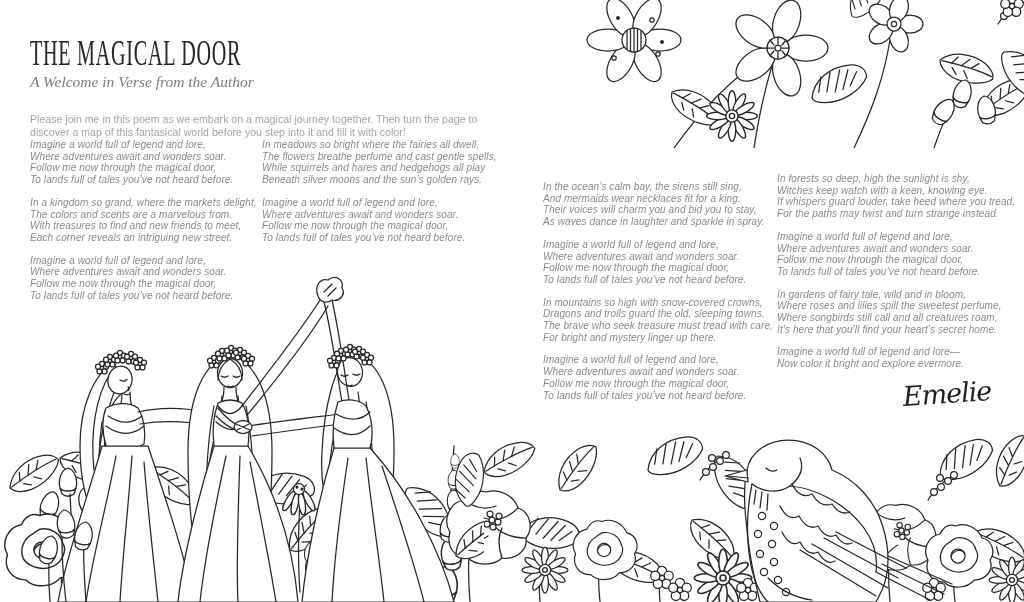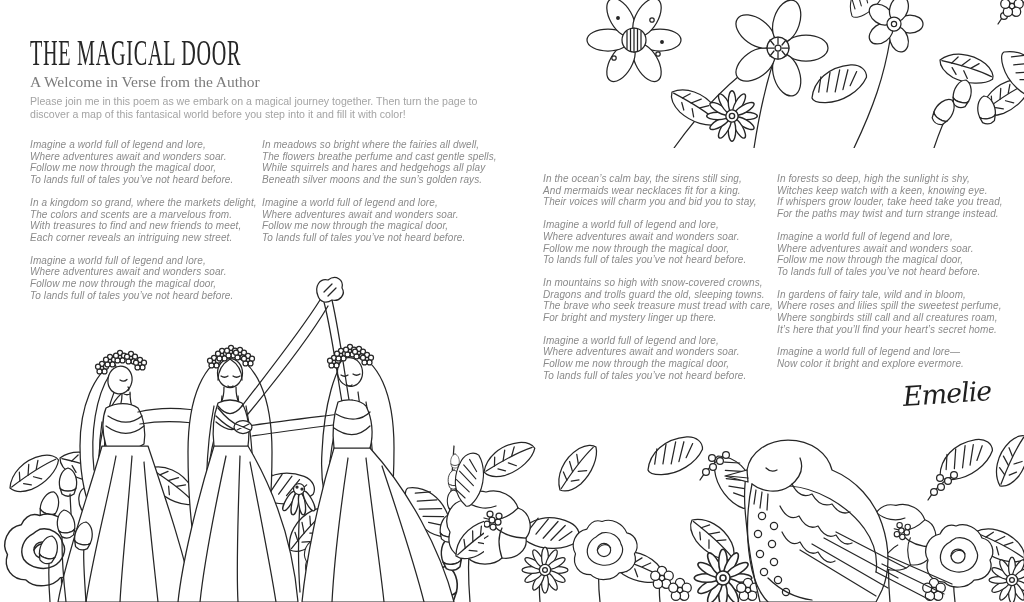--- a/index.html
+++ b/index.html
@@ -9,31 +9,31 @@
   .page-left{left:0;width:512px;}
   .page-right{left:512px;width:512px;}
   svg.art{position:absolute;pointer-events:none;}
   .svg-top{left:554px;top:-6px;}
   .svg-maidens{left:36px;top:256px;}
   .svg-border{left:0;top:428px;}
   .book-title{position:absolute;left:30px;top:34px;margin:0;
     font-family:"Liberation Serif",serif;font-weight:500;font-size:28px;letter-spacing:1px;
     color:#262626;transform:scale(0.72,1.25);transform-origin:left top;white-space:nowrap;}
   .book-subtitle{position:absolute;left:30px;top:73px;margin:0;
-    font-family:"Liberation Serif",serif;font-weight:400;font-size:15.5px;
+    font-family:"Liberation Serif",serif;font-style:italic;font-weight:400;font-size:15.5px;
     color:#7b7b7b;white-space:nowrap;}
-  .book-intro{position:absolute;left:30px;top:95px;width:460px;margin:0;
+  .book-intro{position:absolute;left:30px;top:113px;width:460px;margin:0;
     font-size:10.6px;line-height:12.6px;color:#a4a4a4;white-space:pre-line;}
   .poem-col{position:absolute;width:235px;font-style:italic;font-size:10px;line-height:11.7px;
     color:#8a8a8a;letter-spacing:0.1px;}
   .poem-col .stanza{margin:0 0 11px 0;}
   .poem-col .line{white-space:nowrap;}
   .col-l1{left:30px;top:139px;}
   .col-l2{left:262px;top:139px;}
-  .col-r1{left:543px;top:173px;}
+  .col-r1{left:543px;top:181px;}
   .col-r2{left:777px;top:173px;}
   .signature{position:absolute;left:882px;top:378px;width:130px;text-align:center;
     font-family:"DejaVu Serif",serif;font-style:italic;font-size:27px;color:#1f1f1f;
     transform:rotate(-4deg);letter-spacing:-1px;}
 </style>
 </head>
 <body>
 
 <div class="spread">
 
@@ -369,20 +369,21 @@
         </div>
       </div>
   </div>
 
   <div class="page page-right">
     <div class="poem-col col-r1" style="left:31px">
         <div class="stanza">
           <div class="line">In the ocean’s calm bay, the sirens still sing,</div>
           <div class="line">And mermaids wear necklaces fit for a king.</div>
           <div class="line">Their voices will charm you and bid you to stay,</div>
+          <div class="line">As waves dance in laughter and sparkle in spray.</div>
         </div>
         <div class="stanza">
           <div class="line">Imagine a world full of legend and lore,</div>
           <div class="line">Where adventures await and wonders soar.</div>
           <div class="line">Follow me now through the magical door,</div>
           <div class="line">To lands full of tales you’ve not heard before.</div>
         </div>
         <div class="stanza">
           <div class="line">In mountains so high with snow-covered crowns,</div>
           <div class="line">Dragons and trolls guard the old, sleeping towns.</div>
@@ -393,21 +394,21 @@
           <div class="line">Imagine a world full of legend and lore,</div>
           <div class="line">Where adventures await and wonders soar.</div>
           <div class="line">Follow me now through the magical door,</div>
           <div class="line">To lands full of tales you’ve not heard before.</div>
         </div>
       </div>
     <div class="poem-col col-r2" style="left:265px">
         <div class="stanza">
           <div class="line">In forests so deep, high the sunlight is shy,</div>
           <div class="line">Witches keep watch with a keen, knowing eye.</div>
-          <div class="line">If whispers grow louder, take heed take you tread,</div>
+          <div class="line">If whispers guard louder, take heed where you tread,</div>
           <div class="line">For the paths may twist and turn strange instead.</div>
         </div>
         <div class="stanza">
           <div class="line">Imagine a world full of legend and lore,</div>
           <div class="line">Where adventures await and wonders soar.</div>
           <div class="line">Follow me now through the magical door,</div>
           <div class="line">To lands full of tales you’ve not heard before.</div>
         </div>
         <div class="stanza">
           <div class="line">In gardens of fairy tale, wild and in bloom,</div>

